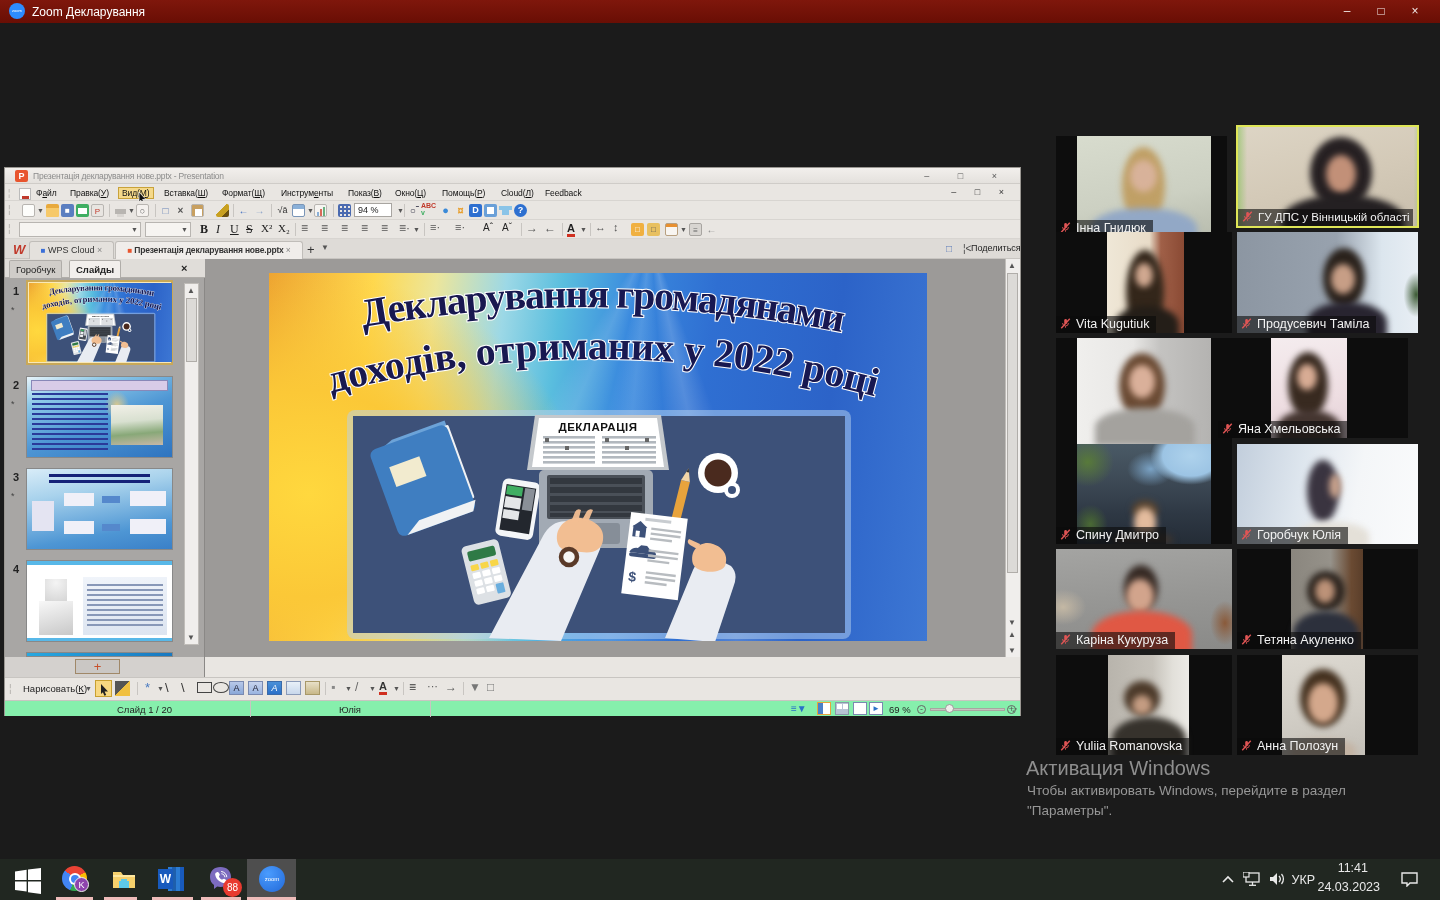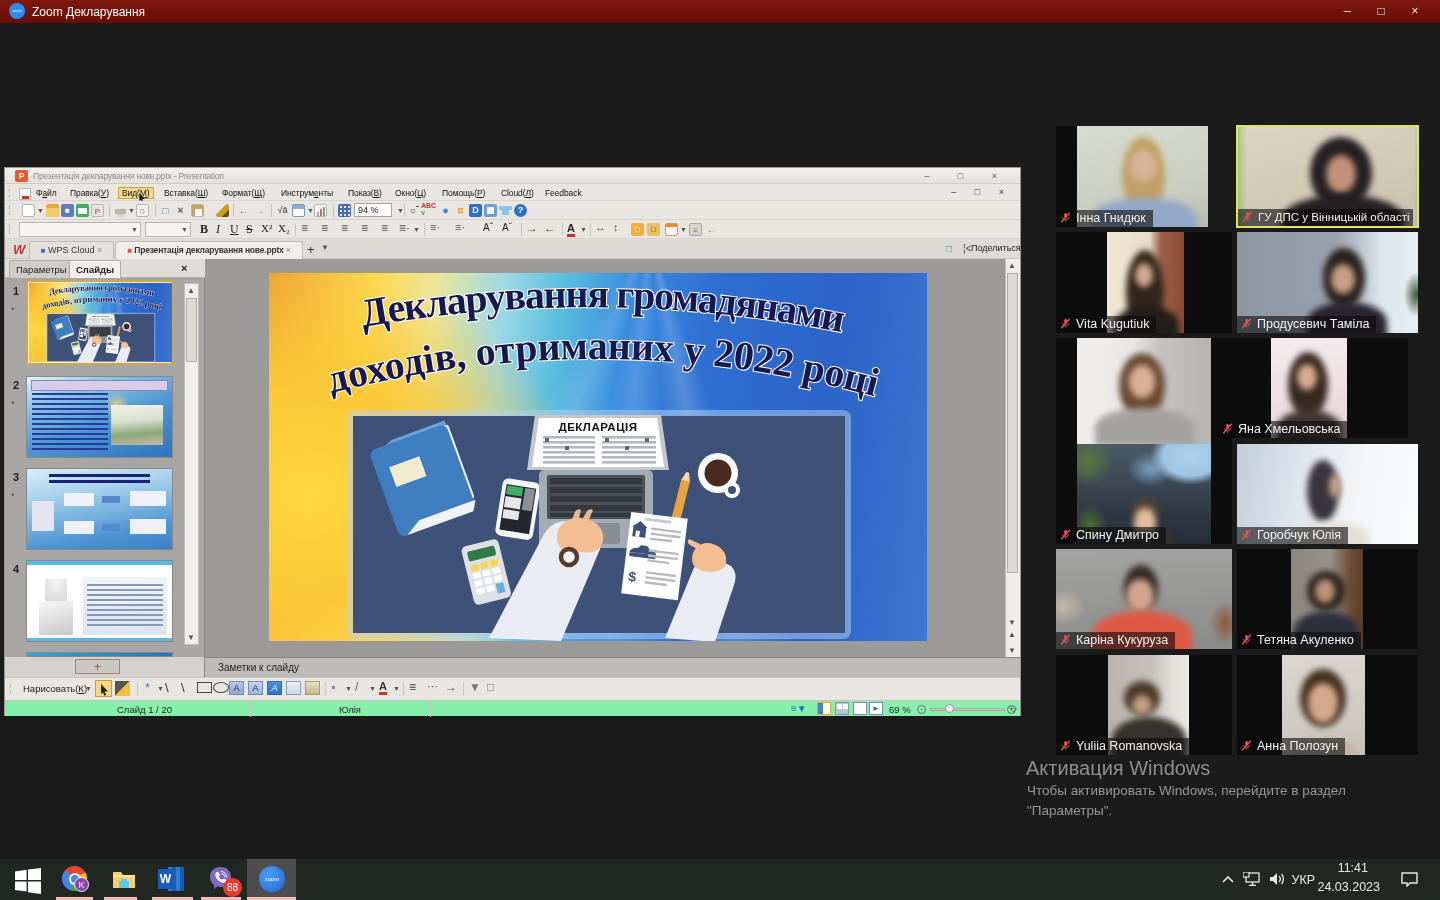--- a/index.html
+++ b/index.html
@@ -219,21 +219,21 @@
     </div>
     <span class="abs" style="left:302px;top:3px;font-size:13px;color:#333">+</span>
     <span class="abs" style="left:316px;top:4px;font-size:8px;color:#555">▼</span>
     <span class="abs" style="left:941px;top:4px;color:#5a7ab8;font-size:10px">□</span>
     <span class="abs" style="left:958px;top:4px;color:#444;font-size:10px">¦&lt;</span>
     <span class="abs" style="left:966px;top:4px;font-size:9px;color:#222">Поделиться</span>
   </div>
   <div id="content">
     <div id="panel">
       <div id="ptabs">
-        <div class="ptab" style="left:4px;background:#d0cdc9">Параметры</div>
+        <div class="ptab" style="left:4px;background:#d0cdc9">Горобчук</div>
         <div class="ptab" style="left:64px;background:#f2efec;font-weight:bold">Слайды</div>
         <span class="abs" style="left:176px;top:3px;font-weight:bold;font-size:11px">×</span>
       </div>
       <div id="pscroll">
         <div class="abs" style="left:2px;top:2px;font-size:8px;color:#555">▲</div>
         <div class="abs" style="left:1px;top:14px;width:11px;height:64px;background:#dcdad7;border:1px solid #b0ada9"></div>
         <div class="abs" style="left:2px;bottom:2px;font-size:8px;color:#555">▼</div>
       </div>
       <div class="tnum" style="top:26px">1</div>
           <div class="tstar" style="top:46px">*</div>
@@ -496,23 +496,20 @@
       </svg>
     </div>
     <div id="wsscroll">
       <div class="abs" style="left:2px;top:2px;font-size:8px;color:#555">▲</div>
       <div class="abs" style="left:1px;top:14px;width:11px;height:300px;background:#dcdad7;border:1px solid #b0ada9"></div>
       <div class="abs" style="left:2px;bottom:30px;font-size:8px;color:#555">▼</div>
       <div class="abs" style="left:2px;bottom:18px;font-size:8px;color:#555">▲</div>
       <div class="abs" style="left:2px;bottom:2px;font-size:8px;color:#555">▼</div>
     </div>
   </div>
-  <div class="row" id="notes">
-        <span class="abs" style="left:213px;top:4px;font-size:10px">Заметки к слайду</span>
-      </div>
   <div class="abs" id="plusrow">
         <div id="plusbtn">+</div>
       </div>
   <div class="row" id="drawbar">
     <span class="abs" style="left:4px;top:5px;color:#b0ada9">¦</span>
     <span class="abs" style="left:18px;top:5px;font-size:9.5px">Нарисовать(<u>К</u>)</span>
     <span class="abs" style="left:80px;top:7px;font-size:7px;color:#555">▼</span>
     <span class="abs" style="left:90px;top:2px;width:17px;height:17px;background:#f8d880;border:1px solid #c8a030">
           <svg style="position:absolute;left:4px;top:3px" width="9" height="12" viewBox="0 0 9 12">
             <path d="M1 0 L8 7.5 L4.6 7.5 L6.2 11 L4.4 11.8 L2.9 8.2 L1 10 Z" fill="#222"></path>
@@ -559,21 +556,21 @@
     <span class="abs" style="left:884px;top:3px">69 %</span>
     <span class="abs" style="left:912px;top:4px;width:9px;height:9px;border:1px solid #666;border-radius:50%;color:#555;font-size:9px;line-height:7px;text-align:center">-</span>
     <span class="abs" style="left:925px;top:7px;width:75px;height:3px;background:#c8c5c1;border:1px solid #a8a5a1"></span>
     <span class="abs" style="left:940px;top:3px;width:9px;height:9px;background:#f0eeec;border:1px solid #999;border-radius:50%"></span>
     <span class="abs" style="left:1002px;top:4px;width:9px;height:9px;border:1px solid #666;border-radius:50%;color:#555;font-size:9px;line-height:7px;text-align:center">+</span>
     <span class="abs" style="left:1004px;top:3px;color:#555;font-size:9px;transform:rotate(-45deg)">↔</span>
   </div>
 </div>
 
 <div id="grid">
-<div class="tile" style="left:1056px;top:126px;width:152px;height:101px">
+<div class="tile" style="left:1056px;top:136px;width:171px;height:101px">
 <div class="vid" style="left:21px;width:134px;background:linear-gradient(168deg,#d8dcce 0%,#ccd0c2 60%,#b8bcae 100%)">
 <div class="fg" style="left:45px;top:11px;width:43px;height:78px;background:#c0a066;border-radius:50%"></div>
 <div class="fg" style="left:53px;top:24px;width:27px;height:32px;background:#d8b29a;border-radius:50%"></div>
 <div class="fg" style="left:14px;top:72px;width:106px;height:40px;background:#92a8c6;border-radius:50% 50% 0 0"></div>
 </div>
 <div class="nm"><svg class="mic" viewBox="0 0 12 12">
             <rect x="4.6" y="1.2" width="3" height="5.6" rx="1.5" fill="#e05555"></rect>
             <path d="M2.8 5.5 a3.2 3.2 0 0 0 6.4 0" stroke="#e05555" stroke-width="1" fill="none"></path>
             <line x1="6" y1="9" x2="6" y2="10.6" stroke="#e05555" stroke-width="1"></line>
             <line x1="10.6" y1="0.8" x2="1.4" y2="11.2" stroke="#e05555" stroke-width="1.5"></line>

